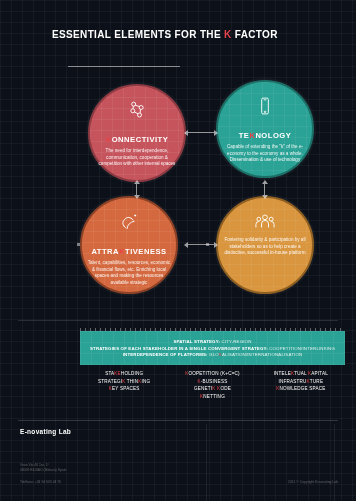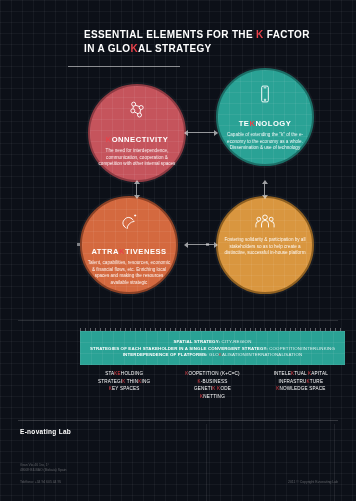--- a/index.html
+++ b/index.html
@@ -18,21 +18,21 @@
       linear-gradient(to right, rgba(255,255,255,.045) 1px, transparent 1px),
       linear-gradient(to bottom, rgba(255,255,255,.045) 1px, transparent 1px);
     background-size:11px 11px;
     pointer-events:none;
   }
   .poster{
     position:absolute; left:0; top:0; width:356px; height:501px;
   }
   
   .header{
-    position:absolute; left:84px; top:28px; width:270px;
+    position:absolute; left:52px; top:28px; width:270px;
   }
   .title-line{
     font-size:10px; font-weight:bold; letter-spacing:.35px;
     line-height:14px; color:#ffffff; white-space:nowrap;
   }
   .kred{ color:#e8424a; }
   .title-rule{
     position:absolute; left:68px; top:66px; width:112px; height:1px;
     background:rgba(255,255,255,.5);
   }
@@ -48,21 +48,21 @@
       linear-gradient(to right, rgba(255,255,255,.06) 1px, transparent 1px),
       linear-gradient(to bottom, rgba(255,255,255,.06) 1px, transparent 1px);
     background-size:11px 11px;
   }
   .c-conn{
     left:88px; top:84px; width:98px; height:98px;
     background-color:#c5545c;
     border-color:#8e3a42;
   }
   .c-tech{
-    left:216px; top:68px; width:98px; height:98px;
+    left:216px; top:80px; width:98px; height:98px;
     background-color:#2aa295;
     border-color:#1b6f67;
   }
   .c-attr{
     left:80px; top:196px; width:98px; height:98px;
     background-color:#d4693f;
     border-color:#8d4226;
   }
   .c-komm{
     left:216px; top:196px; width:98px; height:98px;
@@ -179,21 +179,20 @@
 </style>
 </head>
 <body>
 
 <div class="grid-bg"></div>
 
 <div class="poster">
 
   <div class="header">
     <div class="title-line"><span>ESSENTIAL ELEMENTS FOR THE </span><span class="kred">K</span><span> FACTOR</span></div>
-    <div class="title-line"><span>IN A GLO</span><span class="kred">K</span><span>AL STRATEGY</span></div>
   </div>
   <div class="title-rule"></div>
 
   <div class="circle c-conn">
     <div class="c-icon">
       <svg width="20" height="20" viewBox="0 0 24 24" fill="none" stroke="#ffffff" stroke-width="1.1">
         <circle cx="8" cy="5" r="2.4"></circle>
           <circle cx="17" cy="9" r="2.4"></circle>
         <circle cx="7" cy="13" r="2.4"></circle>
           <circle cx="15" cy="18" r="2.4"></circle>

